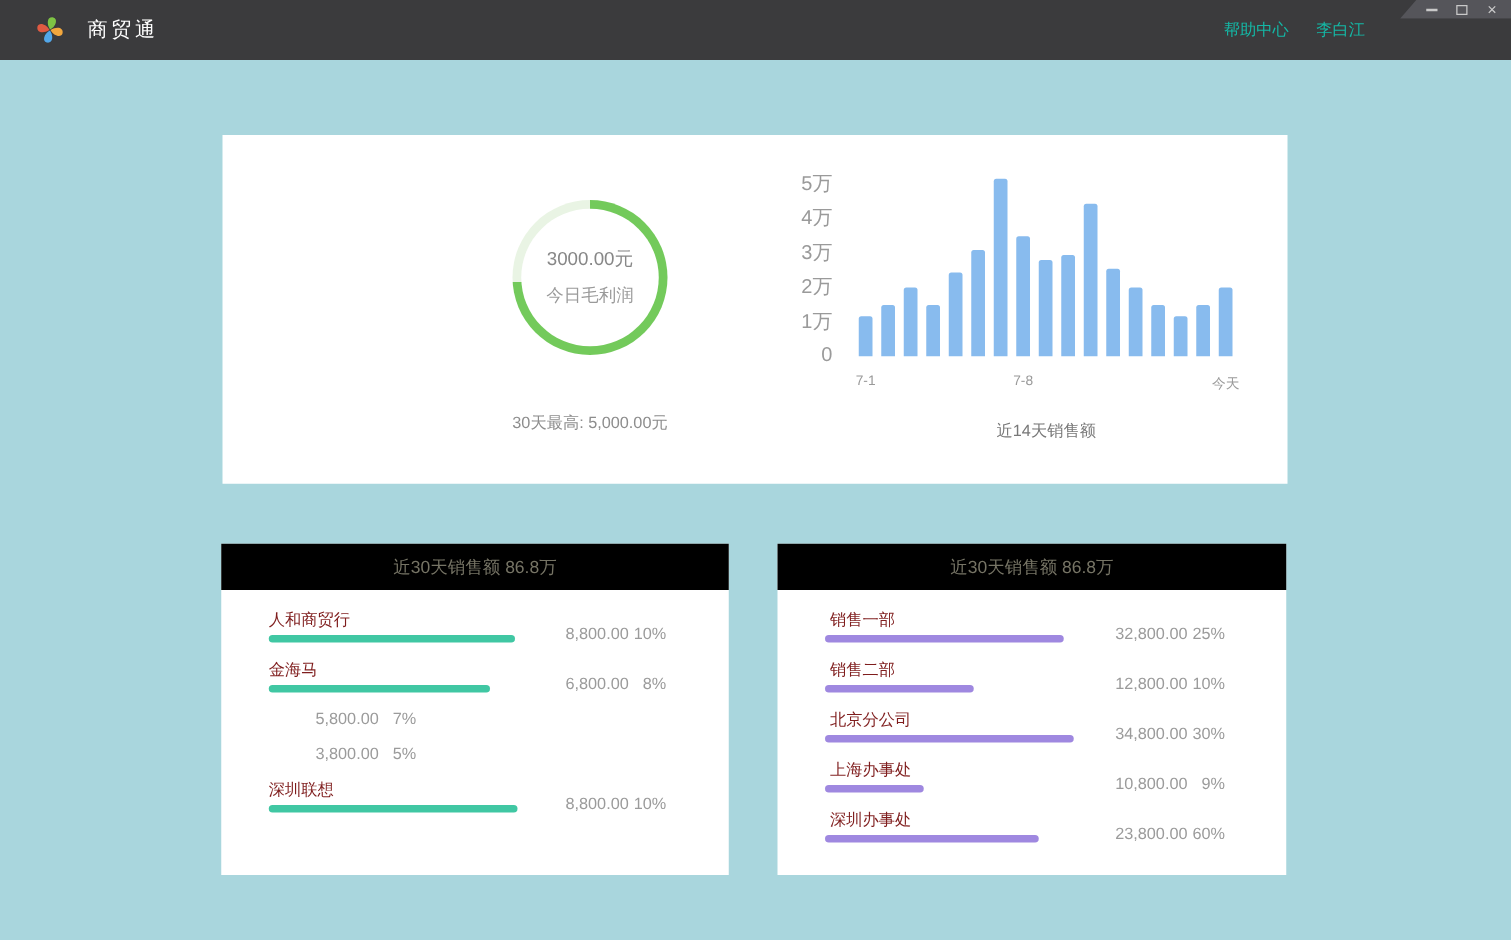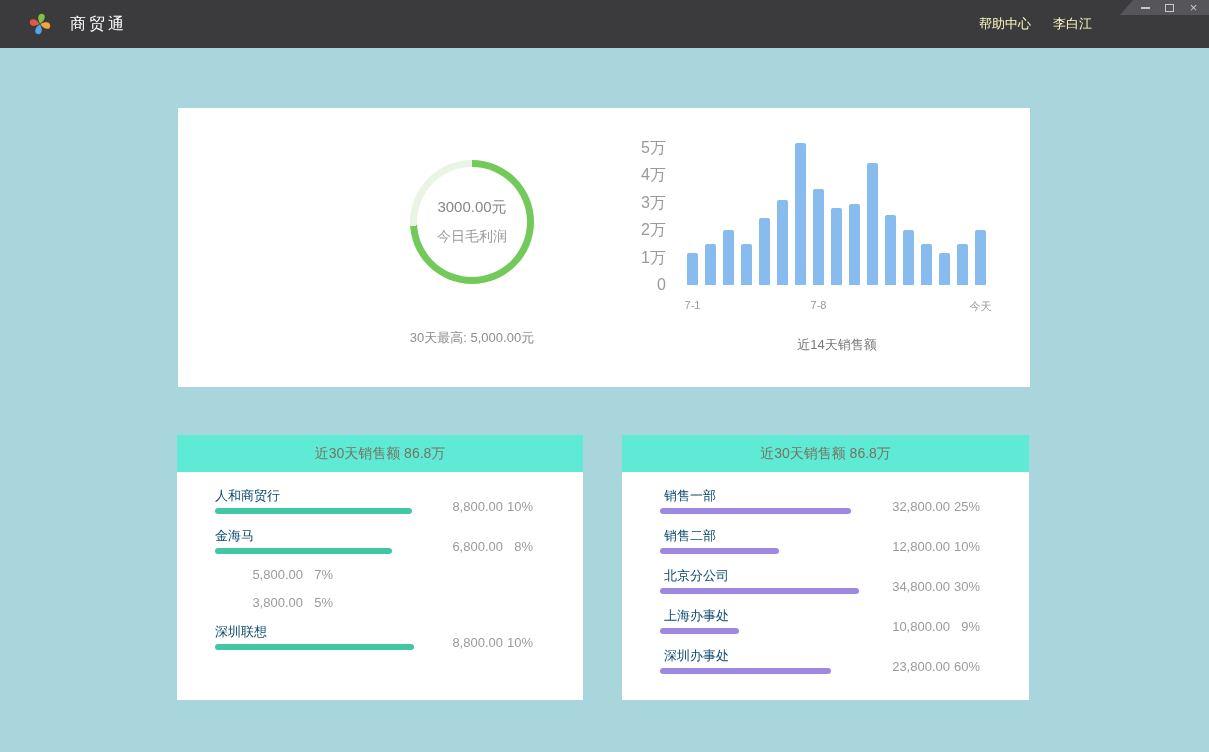--- a/index.html
+++ b/index.html
@@ -6,21 +6,21 @@
   html,body { width:1209px; height:752px; }
   body { font-family:"Liberation Sans","DejaVu Sans",sans-serif; }
   .page { position:relative; width:1209px; height:752px; background:#a9d6dd; overflow:hidden; }
 
   
   .topbar { position:absolute; left:0; top:0; width:100%; height:48px; background:#3b3b3d; }
   .topbar-left { position:absolute; left:26px; top:0; height:48px; display:flex; align-items:center; gap:16px; }
   .logo { width:28px; height:28px; display:inline-block; }
   .app-title { color:#ffffff; font-size:16px; letter-spacing:3px; }
   .topbar-right { position:absolute; right:117px; top:0; height:48px; display:flex; align-items:center; gap:22px; }
-  .topbar-link { color:#fef9c3; font-size:13px; cursor:pointer; }
+  .topbar-link { color:#14b8a6; font-size:13px; cursor:pointer; }
   .win-controls { position:absolute; right:0; top:0; height:15px; background:#55555a;
                   display:flex; align-items:center; gap:13px; padding:0 10px 0 20px;
                   clip-path:polygon(13px 0, 100% 0, 100% 100%, 0 100%); }
   .win-btn { display:flex; align-items:center; justify-content:center; width:11px; height:15px; cursor:pointer; }
   .ico-min { width:9px; height:2px; background:#c9c9c9; display:block; }
   .ico-max { width:9px; height:8px; border:1px solid #c9c9c9; display:block; }
   .ico-close { color:#c9c9c9; font-size:13px; line-height:13px; display:block; }
 
   
   .card { position:absolute; background:#ffffff; }
@@ -46,28 +46,28 @@
   .plot { position:absolute; left:49px; top:8px; width:300px; height:145px;
           display:flex; align-items:flex-end; gap:7px; }
   .bar-w { position:relative; width:11px; height:100%; display:flex; align-items:flex-end; }
   .bar { width:11px; border-radius:2px 2px 0 0; }
   .x-label { position:absolute; top:calc(100% + 14px); left:50%; transform:translateX(-50%);
              font-size:11px; color:#9a9a9a; white-space:nowrap; }
   .chart-title { position:absolute; left:49px; top:204px; width:300px; text-align:center;
                  font-size:13px; color:#787878; }
 
   
-  .rank-header { height:37px; line-height:37px; text-align:center; background:#5eead4;
+  .rank-header { height:37px; line-height:37px; text-align:center; background:#000000;
                  font-size:14px; color:#767465; }
   .rank-rows { padding-top:2px; }
   .rank-card.left  .rank-rows { padding-left:38px; }
   .rank-card.right .rank-rows { padding-left:38px; }
   .rank-row { display:flex; align-items:flex-end; margin-top:13px; }
   .rank-main { width:200px; }
-  .rank-name { font-size:13px; color:#0c4a6e; height:18px; }
+  .rank-name { font-size:13px; color:#7f1d1d; height:18px; }
   .rank-card.right .rank-name { padding-left:4px; }
   .rank-bar { height:6px; border-radius:3px; margin-top:3px; }
   .rank-amount { width:88px; text-align:right; font-size:13px; color:#9b9b9b; }
   .rank-card.right .rank-amount { width:90px; }
   .rank-pct { width:30px; text-align:right; font-size:13px; color:#9b9b9b; }
 </style>
 </head>
 <body>
 
 <div class="page">

